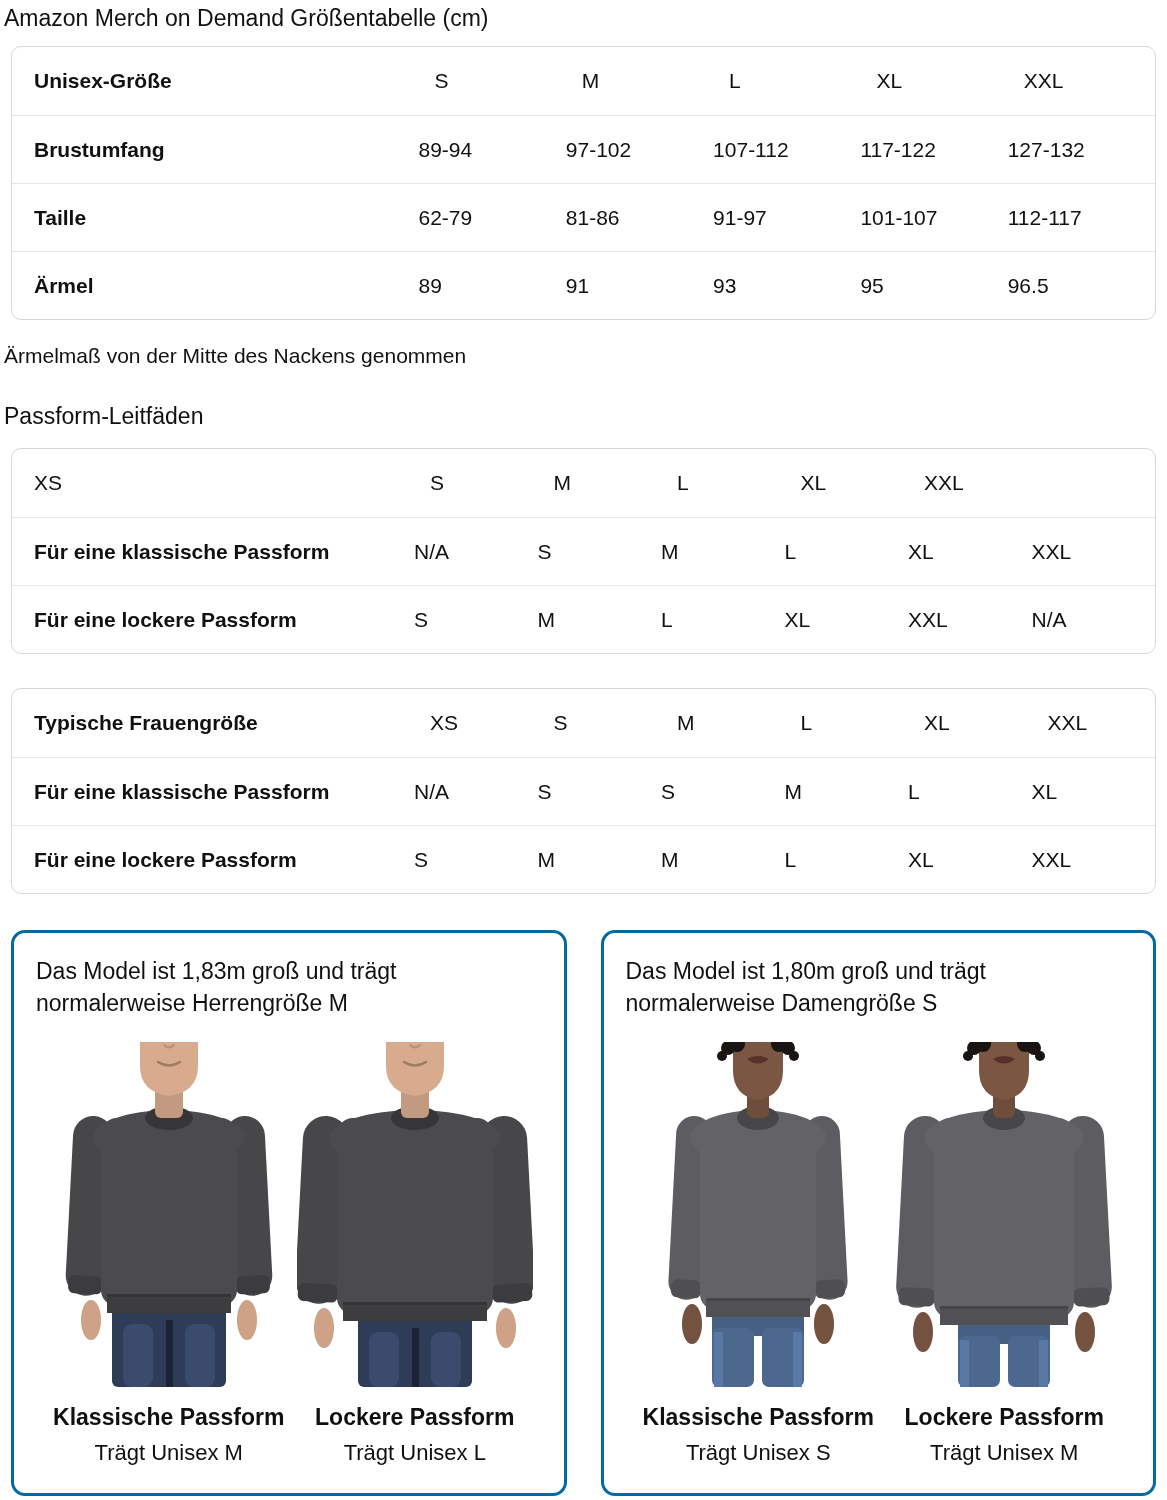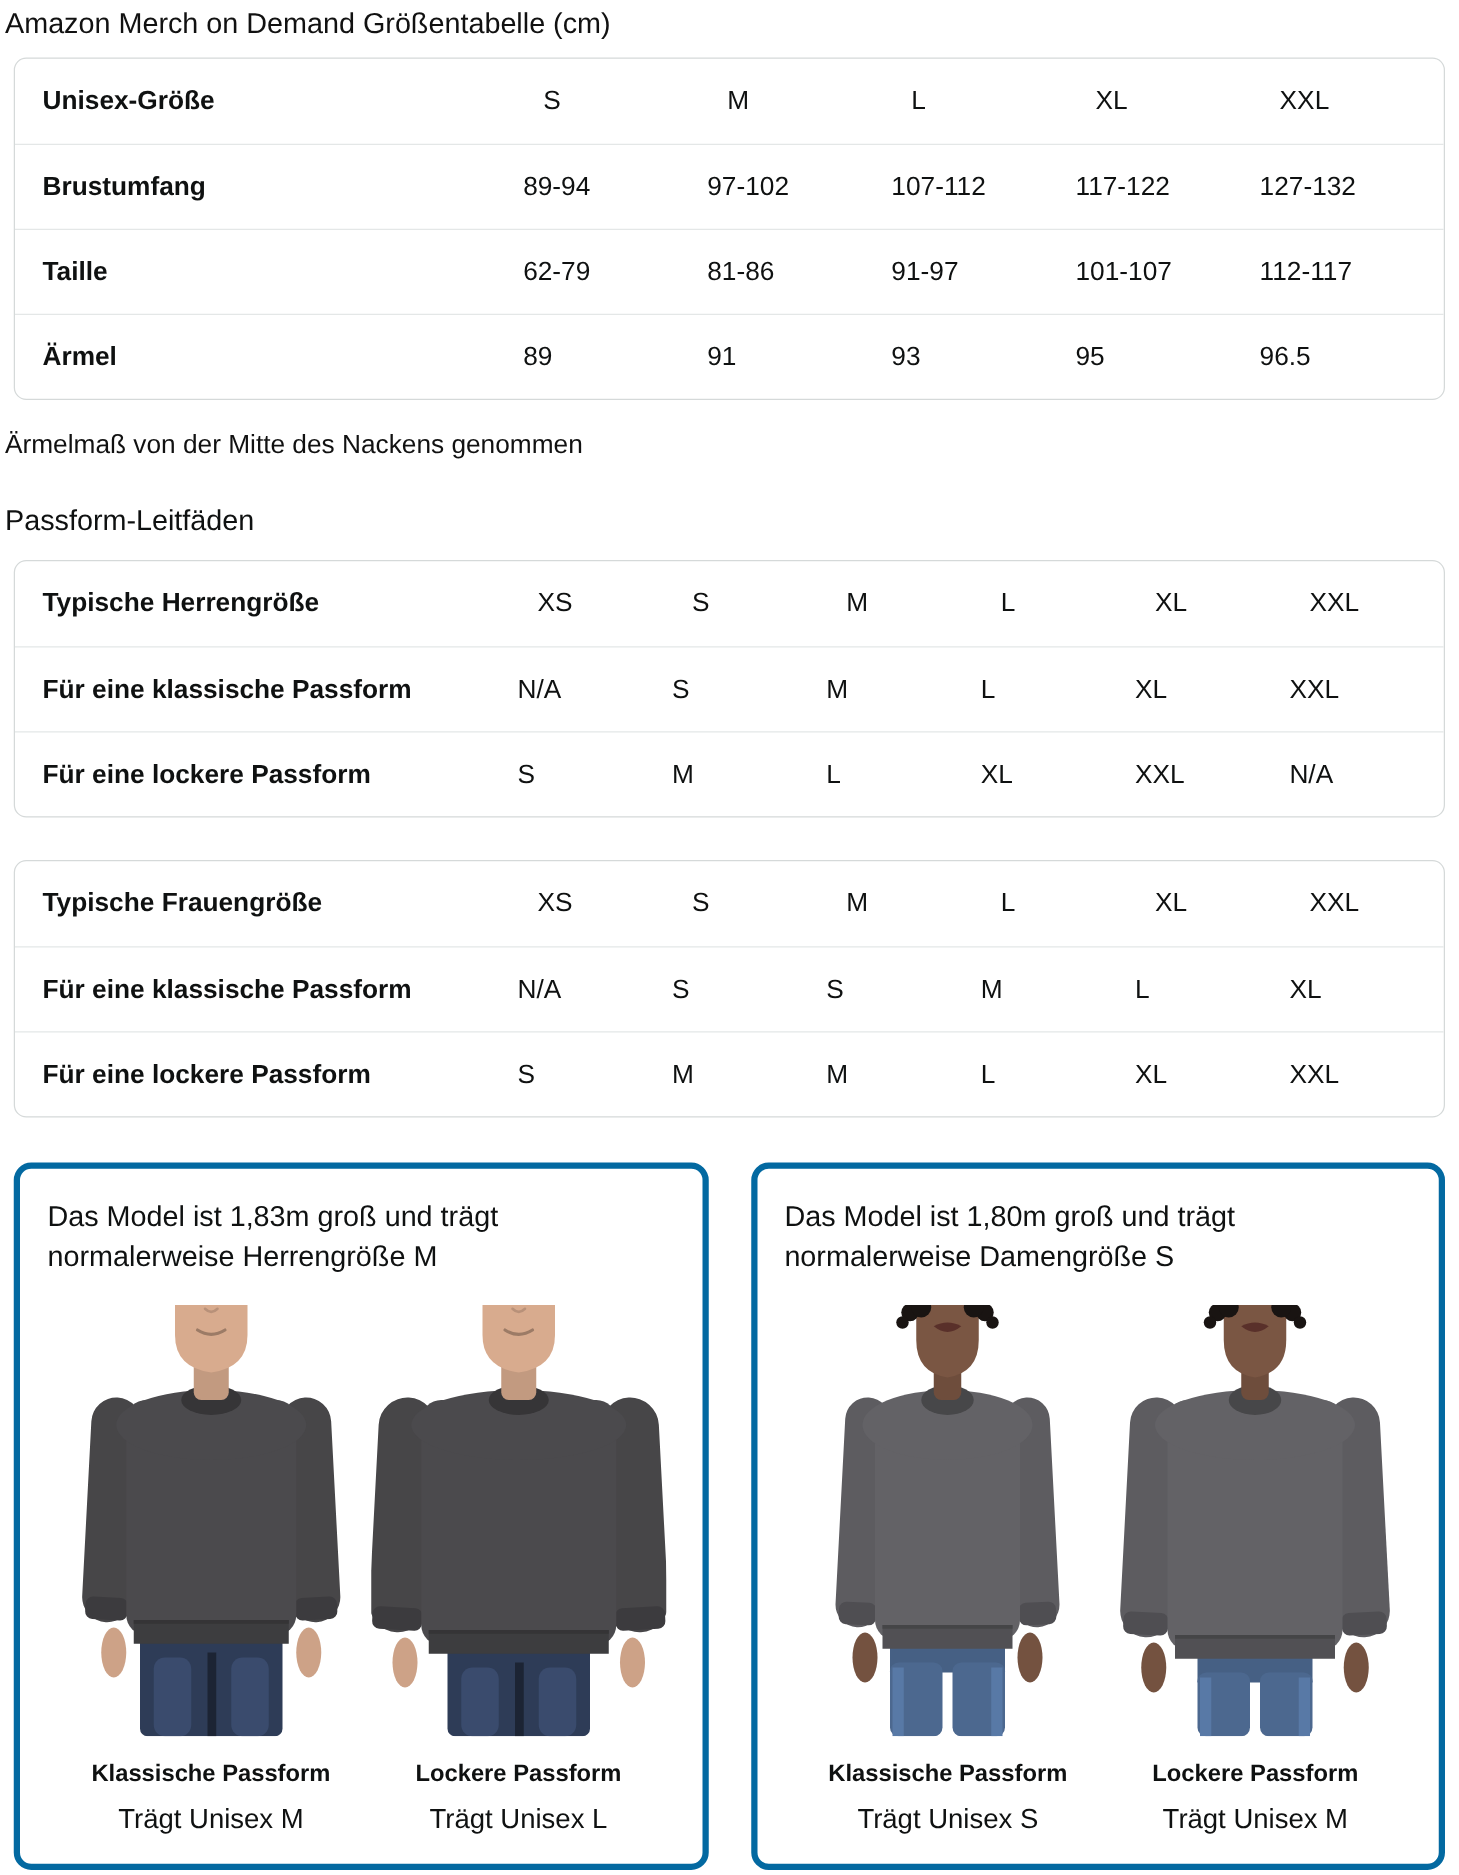--- a/index.html
+++ b/index.html
@@ -29,29 +29,29 @@
     padding-left: 22px; border-top: 1px solid #e4e7e7;
   }
   .trow:first-child { border-top: none; gap: 16px; }
   .tbl.sizes .trow { grid-template-columns: 34.3% repeat(5, 1fr); }
   .tbl.fit .trow, .tbl.fit2 .trow { grid-template-columns: 33.9% repeat(6, 1fr); }
   .rlabel { font-size: 21px; font-weight: 700; padding-right: 8px; }
   .cell  { font-size: 21px; font-weight: 400; }
 
   .cards { display: flex; gap: 34px; margin-top: 36px; }
   .card {
-    flex: 1 1 0; border: 5px solid #0369a1; border-radius: 14px;
+    flex: 1 1 0; border: 3px solid #0369a1; border-radius: 14px;
     padding: 22px 16px 26px 22px; background: #fff; height: 566px;
   }
   .card-desc { font-size: 23px; line-height: 32px; max-width: 470px; }
   .photos { display: flex; justify-content: center; gap: 10px; margin-top: 23px; }
   figure.model { width: 236px; text-align: center; }
   .photo { width: 236px; height: 345px; background: #fff; }
   .photo svg { display: block; }
-  figcaption .fit-label { font-size: 19px; font-weight: 700; margin-top: 16px; line-height: 29px; }
+  figcaption .fit-label { font-size: 23px; font-weight: 700; margin-top: 16px; line-height: 29px; }
   figcaption .size-label { font-size: 22px; font-weight: 400; margin-top: 7px; line-height: 27px; }
 </style>
 </head>
 <body>
 
 <div class="page">
 
   <h1 class="page-title">Amazon Merch on Demand Größentabelle (cm)</h1>
 
   <section class="tbl sizes">
@@ -88,21 +88,20 @@
       <div class="cell">96.5</div>
     </div>
   </section>
 
   <p class="footnote">Ärmelmaß von der Mitte des Nackens genommen</p>
 
   <h2 class="section-title">Passform-Leitfäden</h2>
 
   <section class="tbl fit">
     <div class="trow">
-      <div class="rlabel">Typische Herrengröße</div>
       <div class="cell">XS</div>
       <div class="cell">S</div>
       <div class="cell">M</div>
       <div class="cell">L</div>
       <div class="cell">XL</div>
       <div class="cell">XXL</div>
     </div>
     <div class="trow">
       <div class="rlabel">Für eine klassische Passform</div>
       <div class="cell">N/A</div>

